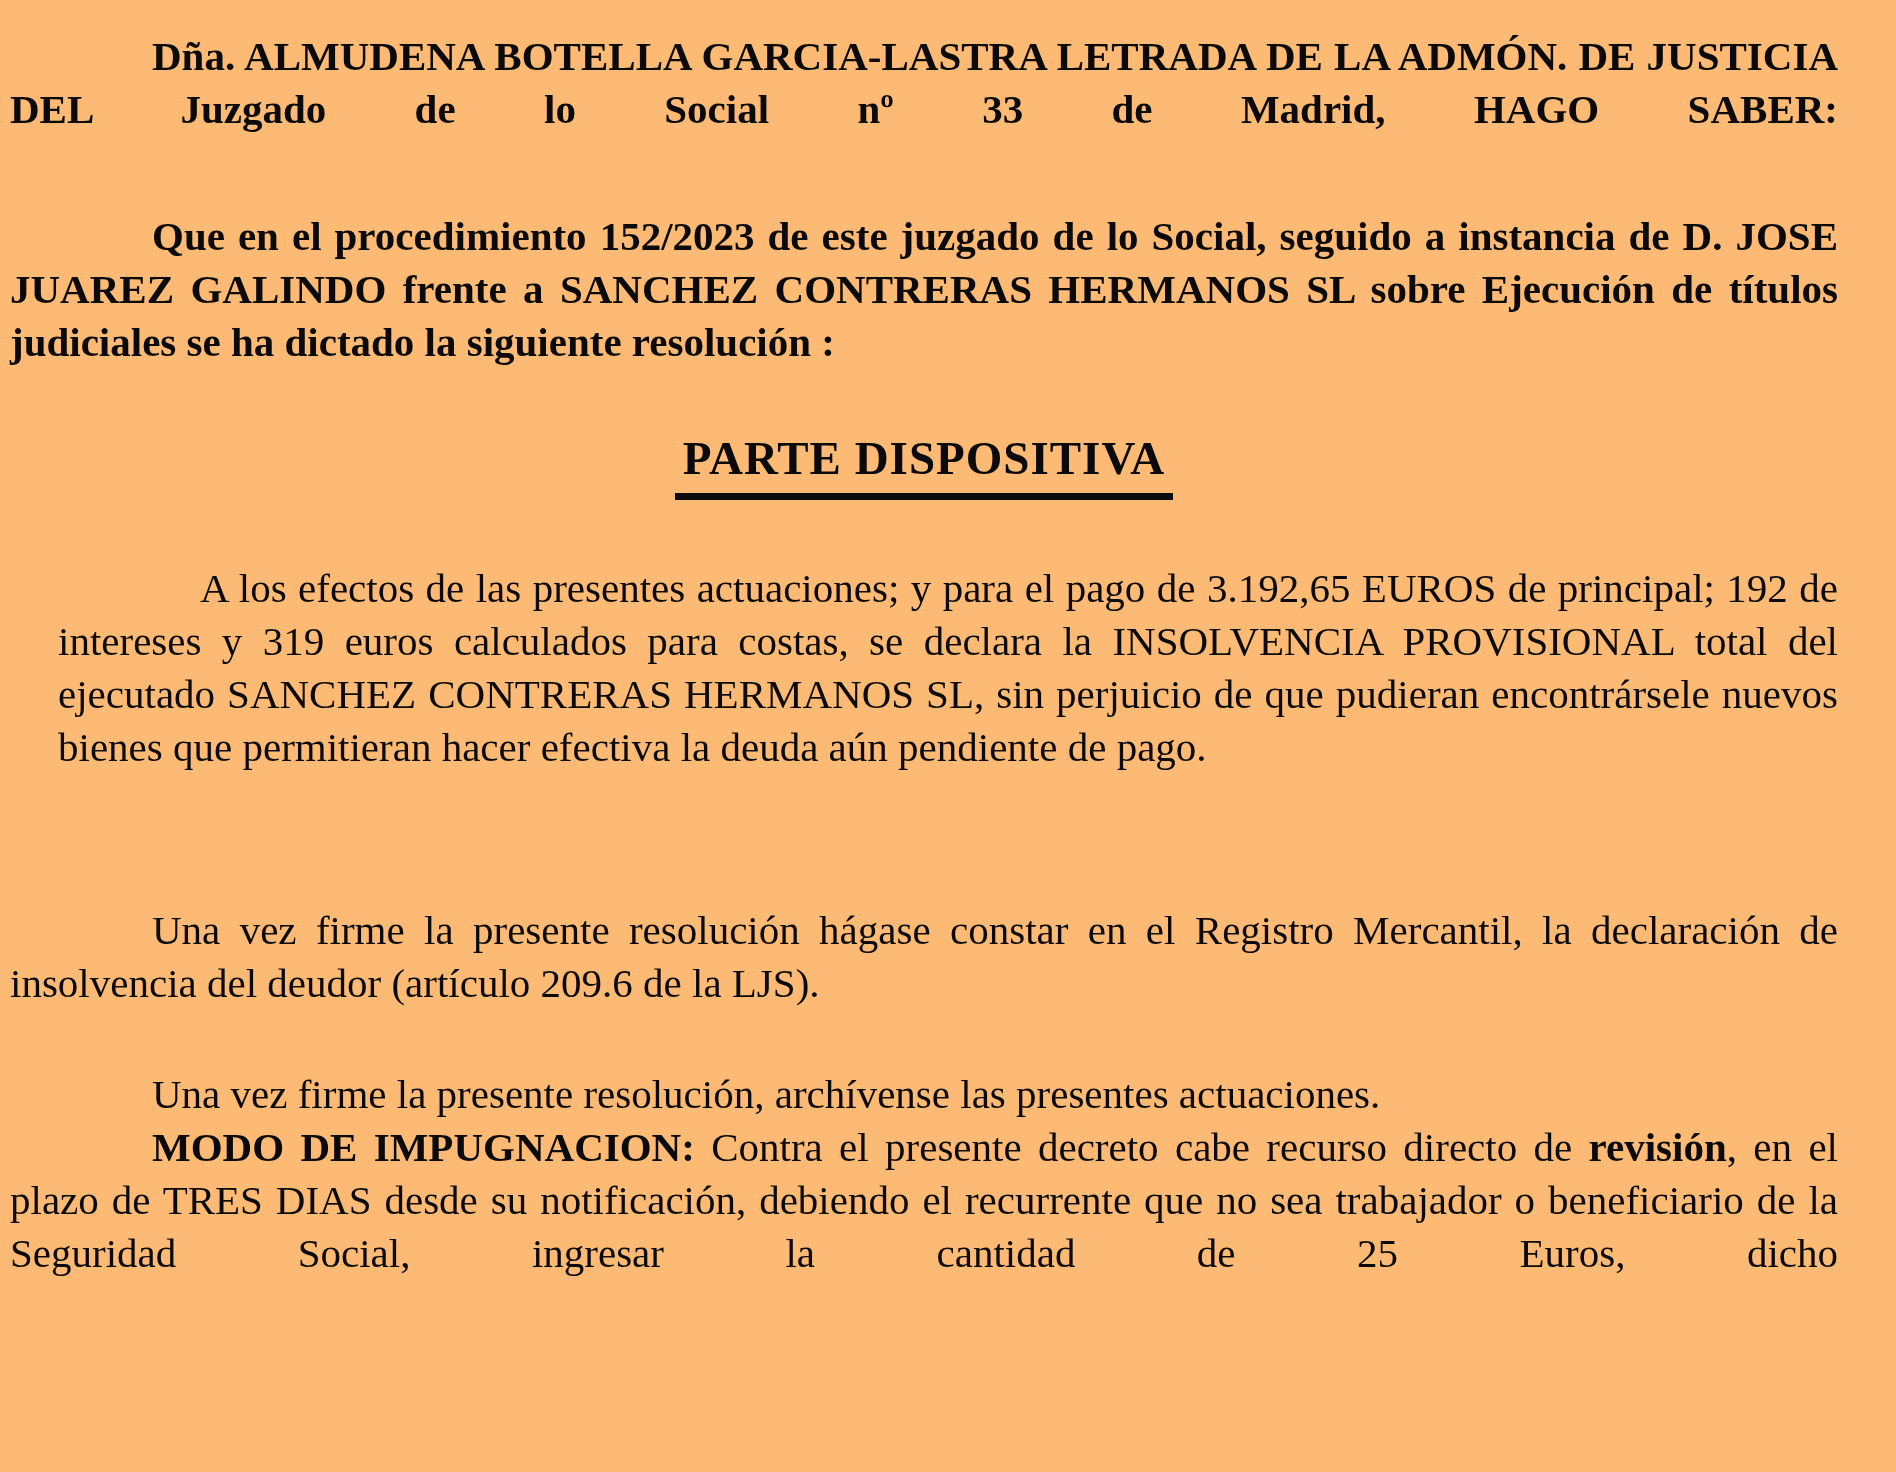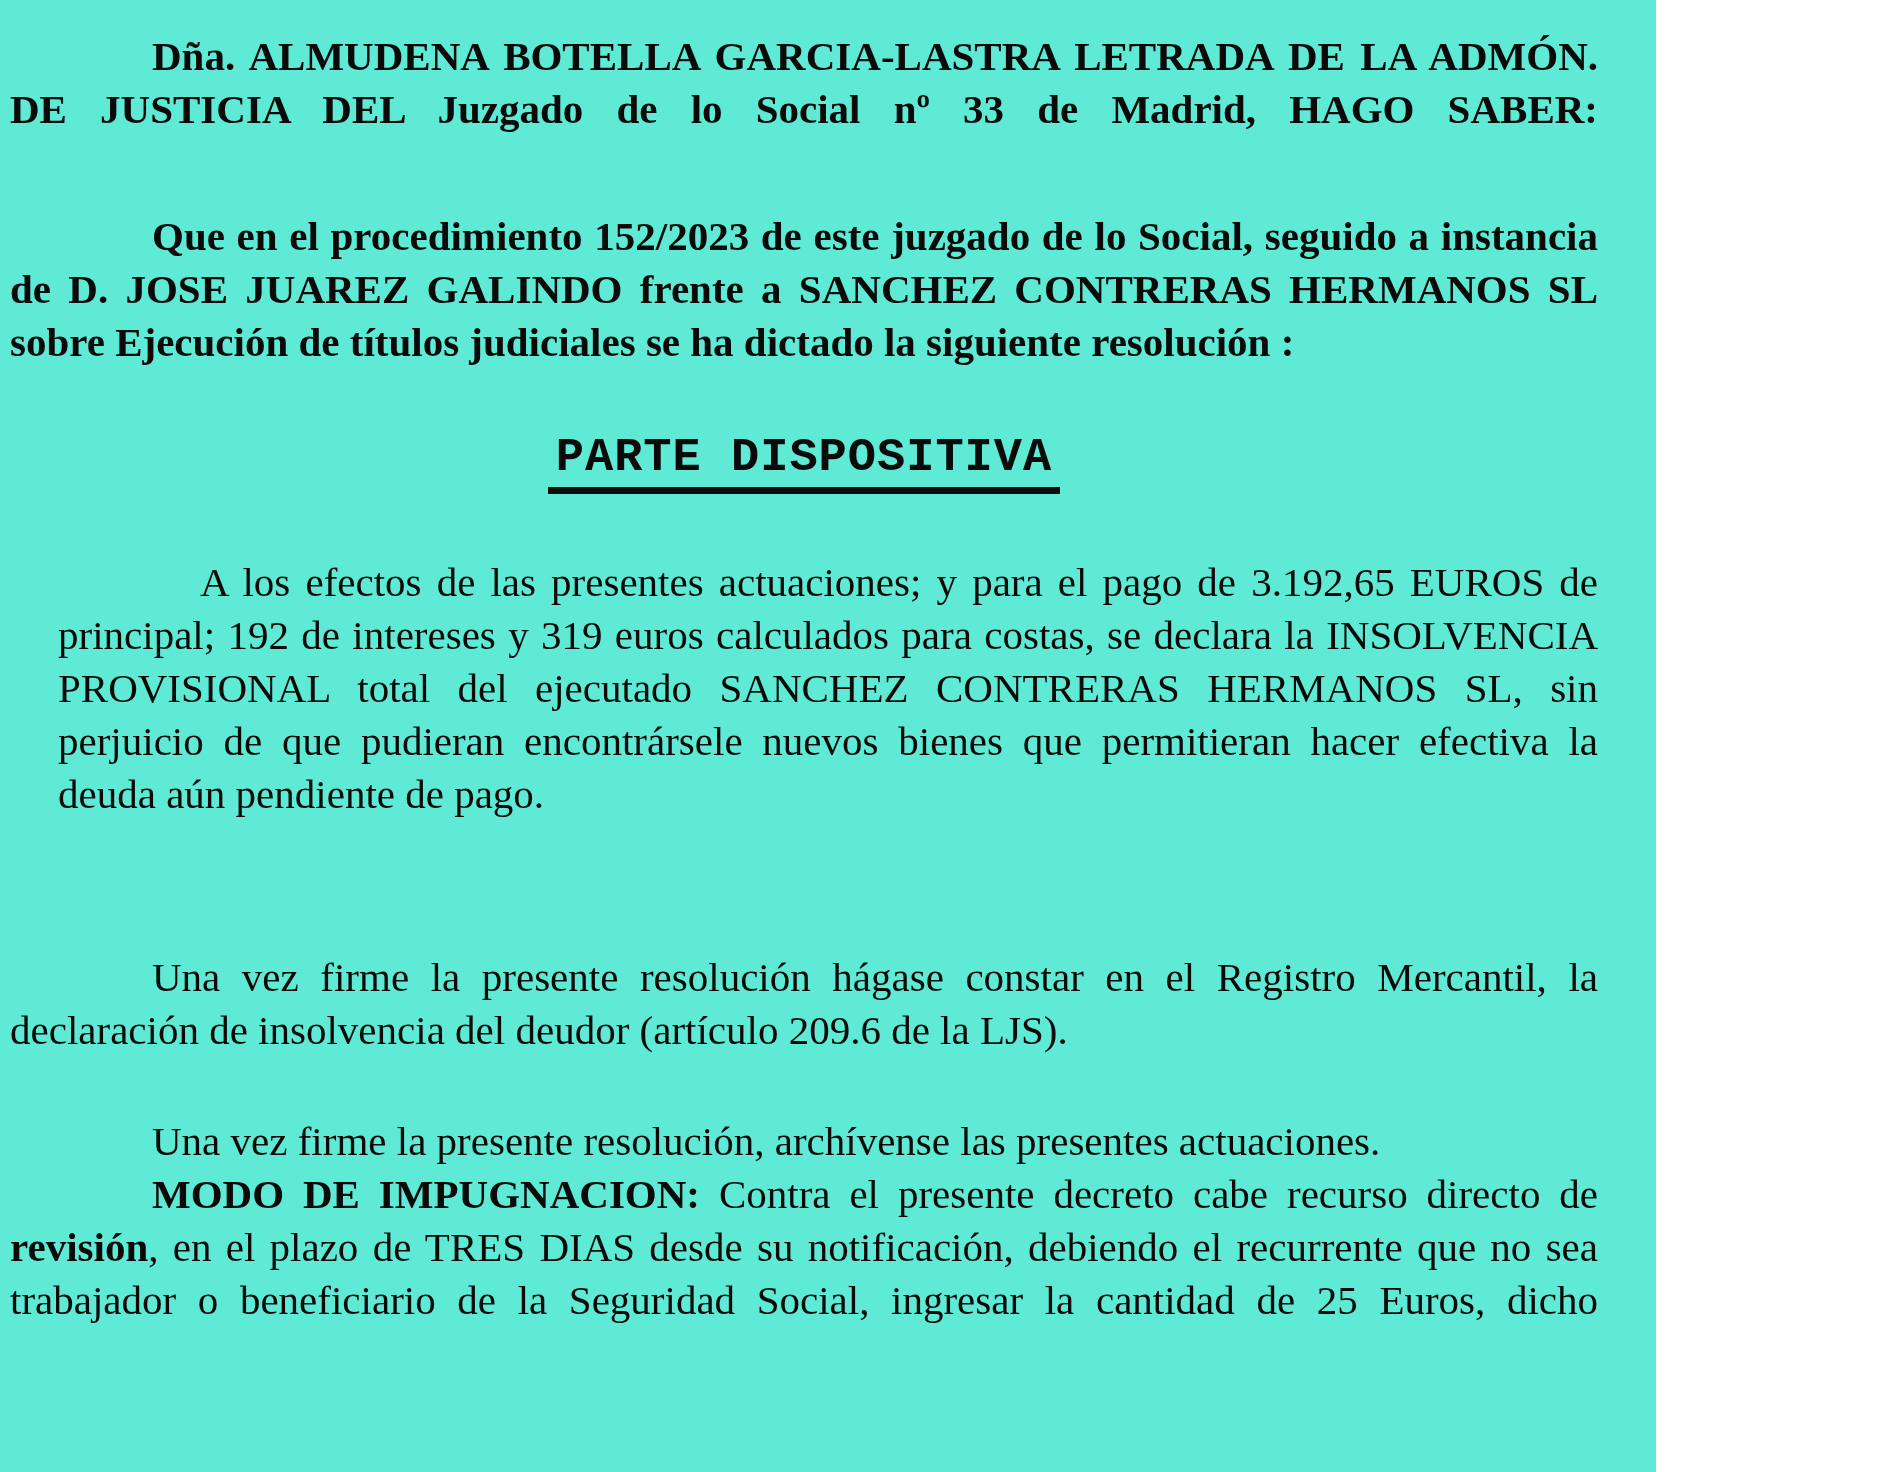--- a/index.html
+++ b/index.html
@@ -2,24 +2,24 @@
 <html><head>
 <meta charset="utf-8">
 <style>
   html, body {
     margin: 0;
     padding: 0;
     background: #ffffff;
   }
   .page {
     position: relative;
-    width: 1656px;
+    width: 1896px;
     height: 1472px;
     box-sizing: border-box;
-    background: #5eead4;
+    background: #fdba74;
     color: #0a0a0a;
     font-family: "Liberation Serif", "DejaVu Serif", serif;
     padding: 30px 58px 0 10px;
     overflow: hidden;
   }
   .para {
     margin: 0;
     font-size: 41px;
     line-height: 53px;
     text-align: justify;
@@ -33,22 +33,21 @@
     text-align: center;
     text-indent: 0;
   }
   .section-heading {
     display: inline-block;
     font-weight: bold;
     font-size: 47px;
     line-height: 1.08;
     letter-spacing: 1px;
     border-bottom: 7px solid #0c0c0c;
-    padding: 0 8px 3px 8px;
-    font-family: Liberation Mono, monospace;
+    padding: 0 8px 9px 8px;
   }
   .p-insolvency { margin-top: 62px; margin-left: 48px; }
   .p-registry { margin-top: 130px; }
   .p-archive { margin-top: 58px; }
   .p-impugnacion { }
 </style>
 </head>
 <body>
 
 <div class="page">

